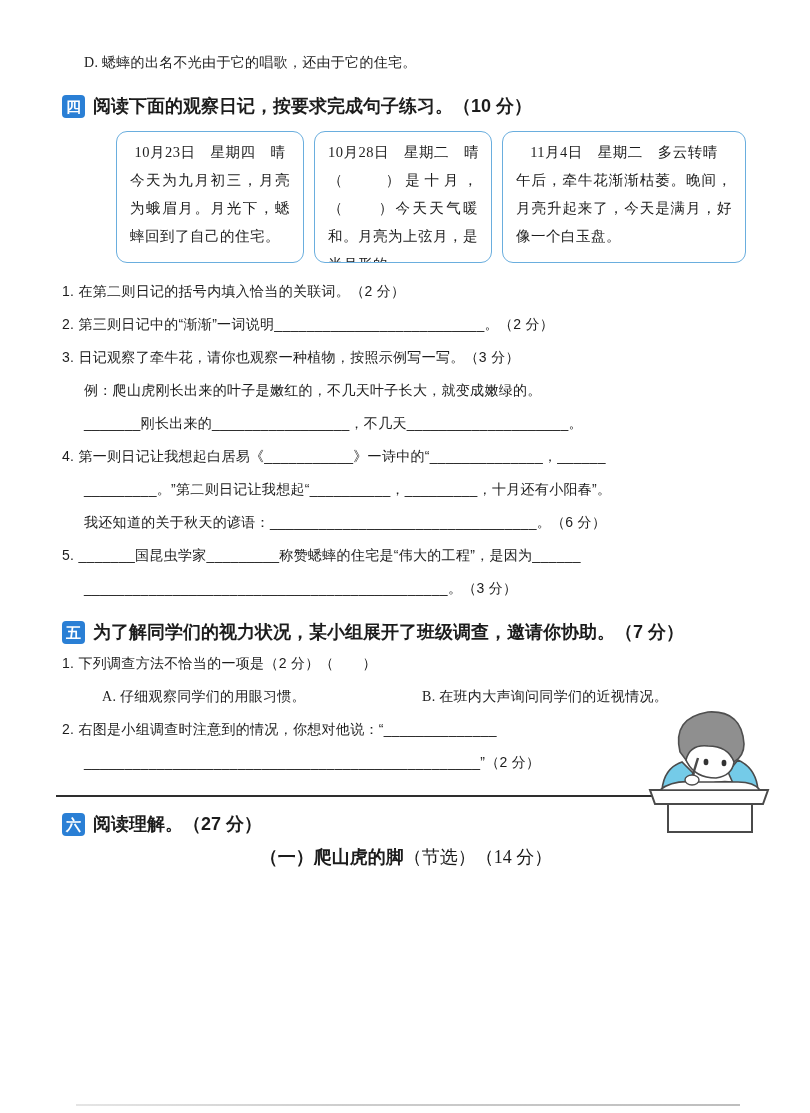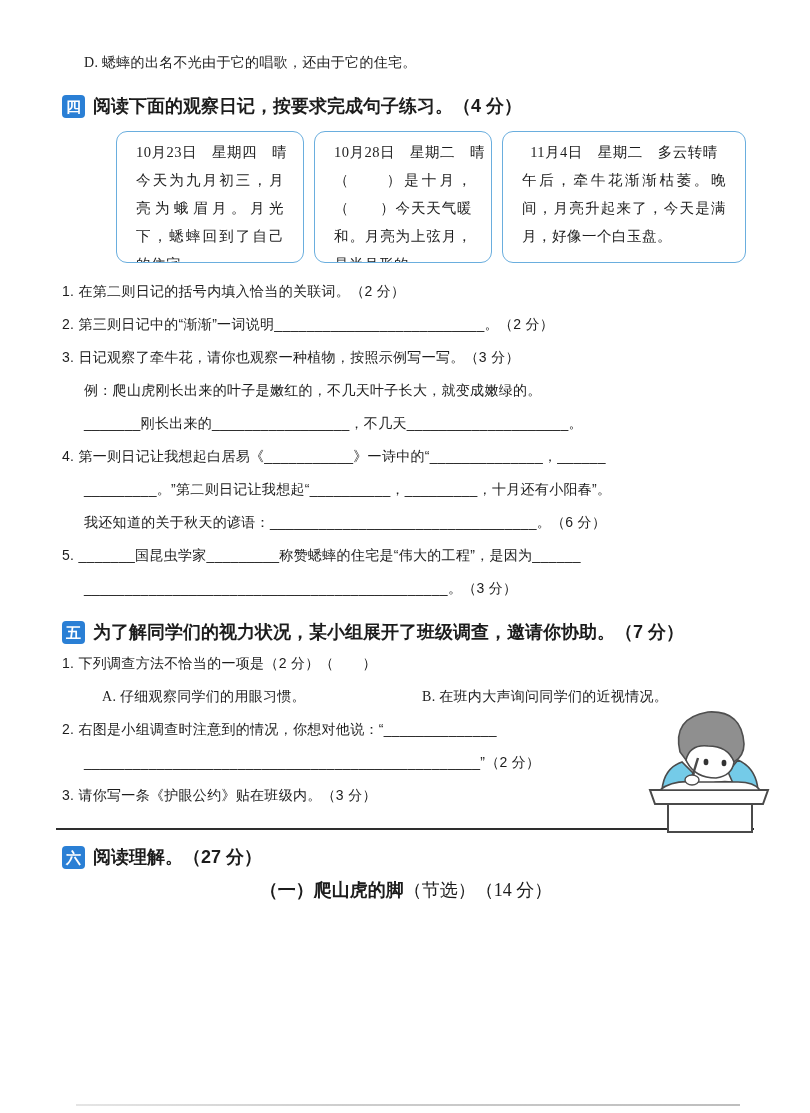--- a/index.html
+++ b/index.html
@@ -21,21 +21,21 @@
     font-size:15px;font-weight:bold;margin-right:8px;flex:0 0 auto;
     font-family:"Liberation Sans","DejaVu Sans",sans-serif;
   }
   .sec-title{
     font-family:"Liberation Sans","DejaVu Sans",sans-serif;
     font-weight:bold;font-size:18px;white-space:nowrap;
   }
   .diaries{display:flex;gap:10px;margin:10px 0 12px 54px;}
   .diary-card{
     border:1.6px solid #6aaede;border-radius:11px;background:#fff;
-    padding:6px 19px;font-size:14.5px;line-height:28px;
+    padding:6px 13px;font-size:14.5px;line-height:28px;
     text-align:justify;letter-spacing:.5px;box-sizing:border-box;height:132px;overflow:hidden;
   }
   .diary-card.c1{width:188px;}
   .diary-card.c2{width:178px;}
   .diary-card.c3{width:244px;}
   .diary-header{text-align:center;white-space:nowrap;}
   .q-flex{display:flex;justify-content:flex-start;}
   .opt-row{display:flex;padding-left:40px;}
   .opt-row .opt-a-col{width:320px;flex:0 0 auto;}
   .passage-title{
@@ -58,21 +58,21 @@
 </style>
 </head>
 <body>
 
 <div class="page">
 
   <div class="qline serifline optd-line">D. 蟋蟀的出名不光由于它的唱歌，还由于它的住宅。</div>
 
   <div class="sec-heading">
     <span class="badge">四</span>
-    <span class="sec-title">阅读下面的观察日记，按要求完成句子练习。（4 分）</span>
+    <span class="sec-title">阅读下面的观察日记，按要求完成句子练习。（10 分）</span>
   </div>
 
   <div class="diaries">
     <div class="diary-card c1">
       <div class="diary-header">10月23日　星期四　晴</div>
       <div class="diary-body">今天为九月初三，月亮为蛾眉月。月光下，蟋蟀回到了自己的住宅。</div>
     </div>
     <div class="diary-card c2">
       <div class="diary-header">10月28日　星期二　晴</div>
       <div class="diary-body">（　　）是十月，（　　）今天天气暖和。月亮为上弦月，是半月形的。</div>
@@ -102,21 +102,20 @@
   <div class="qline sansline q-flex">
     <span>1. 下列调查方法不恰当的一项是（2 分）</span>
     <span>（　　）</span>
   </div>
   <div class="qline serifline opt-row">
     <span class="opt-a-col">A. 仔细观察同学们的用眼习惯。</span>
     <span>B. 在班内大声询问同学们的近视情况。</span>
   </div>
   <div class="qline sansline">2. 右图是小组调查时注意到的情况，你想对他说：“______________</div>
   <div class="qline sansline indent1">_________________________________________________”（2 分）</div>
-  <div class="qline sansline">3. 请你写一条《护眼公约》贴在班级内。（3 分）</div>
 
   <hr class="divider">
 
   <div class="sec-heading">
     <span class="badge">六</span>
     <span class="sec-title">阅读理解。（27 分）</span>
   </div>
 
   <div class="passage-title">
     <span class="main">（一）爬山虎的脚</span><span>（节选）（14 分）</span>

